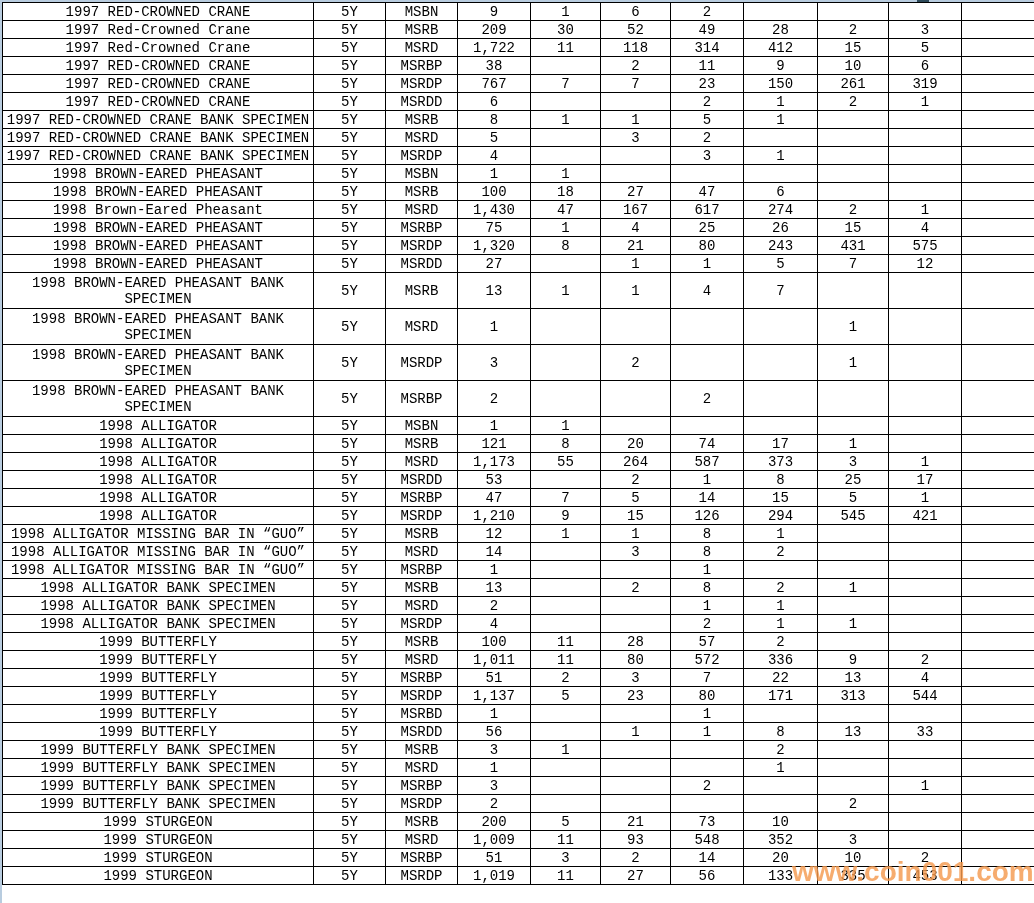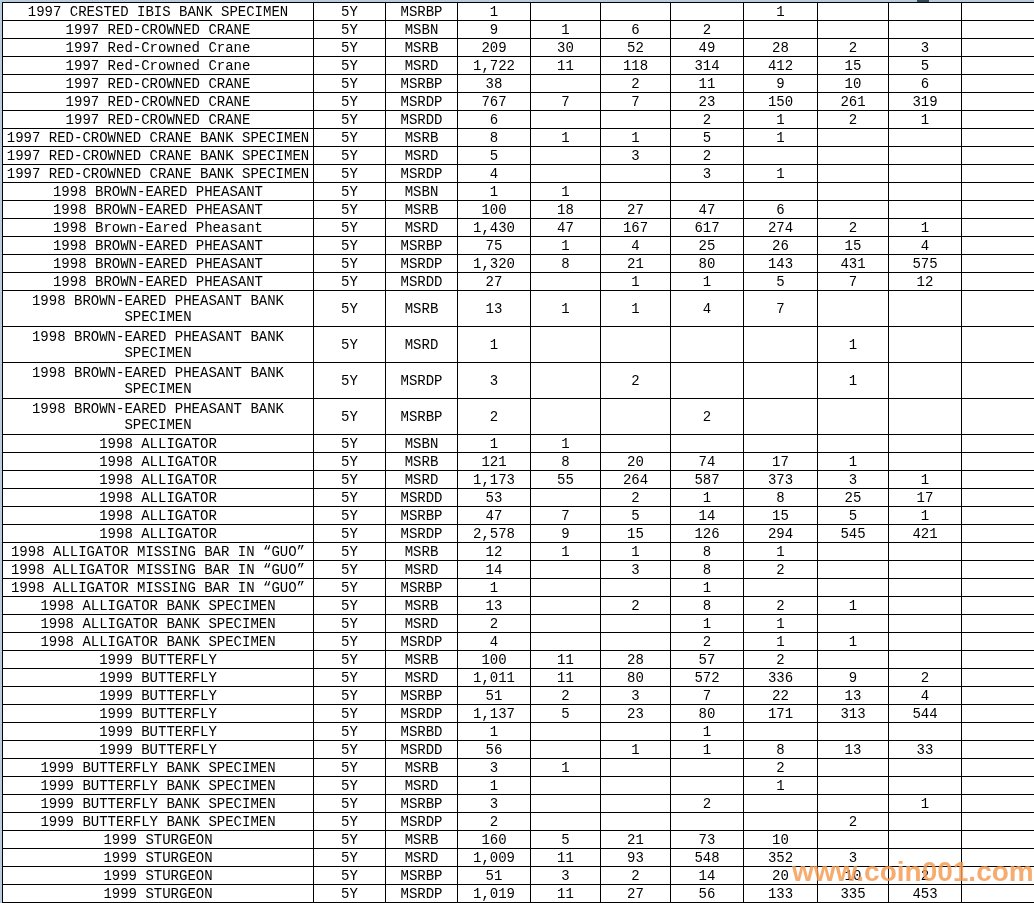--- a/index.html
+++ b/index.html
@@ -50,33 +50,20 @@
     <col style="width:70px">
     <col style="width:70px">
     <col style="width:73px">
     <col style="width:74px">
     <col style="width:71px">
     <col style="width:73px">
     <col style="width:73px">
   </colgroup>
   <tbody>
       <tr>
-        <td class="desc">1997 CRESTED IBIS BANK SPECIMEN</td>
-        <td>5Y</td>
-        <td>MSRBP</td>
-        <td>1</td>
-        <td></td>
-        <td></td>
-        <td></td>
-        <td>1</td>
-        <td></td>
-        <td></td>
-        <td></td>
-      </tr>
-      <tr>
         <td class="desc">1997 RED-CROWNED CRANE</td>
         <td>5Y</td>
         <td>MSBN</td>
         <td>9</td>
         <td>1</td>
         <td>6</td>
         <td>2</td>
         <td></td>
         <td></td>
         <td></td>
@@ -239,21 +226,21 @@
         <td></td>
       </tr>
       <tr>
         <td class="desc">1998 BROWN-EARED PHEASANT</td>
         <td>5Y</td>
         <td>MSRDP</td>
         <td>1,320</td>
         <td>8</td>
         <td>21</td>
         <td>80</td>
-        <td>143</td>
+        <td>243</td>
         <td>431</td>
         <td>575</td>
         <td></td>
       </tr>
       <tr>
         <td class="desc">1998 BROWN-EARED PHEASANT</td>
         <td>5Y</td>
         <td>MSRDD</td>
         <td>27</td>
         <td></td>
@@ -378,21 +365,21 @@
         <td>14</td>
         <td>15</td>
         <td>5</td>
         <td>1</td>
         <td></td>
       </tr>
       <tr>
         <td class="desc">1998 ALLIGATOR</td>
         <td>5Y</td>
         <td>MSRDP</td>
-        <td>2,578</td>
+        <td>1,210</td>
         <td>9</td>
         <td>15</td>
         <td>126</td>
         <td>294</td>
         <td>545</td>
         <td>421</td>
         <td></td>
       </tr>
       <tr>
         <td class="desc">1998 ALLIGATOR MISSING BAR IN “GUO”</td>
@@ -599,21 +586,21 @@
         <td></td>
         <td></td>
         <td>2</td>
         <td></td>
         <td></td>
       </tr>
       <tr>
         <td class="desc">1999 STURGEON</td>
         <td>5Y</td>
         <td>MSRB</td>
-        <td>160</td>
+        <td>200</td>
         <td>5</td>
         <td>21</td>
         <td>73</td>
         <td>10</td>
         <td></td>
         <td></td>
         <td></td>
       </tr>
       <tr>
         <td class="desc">1999 STURGEON</td>

